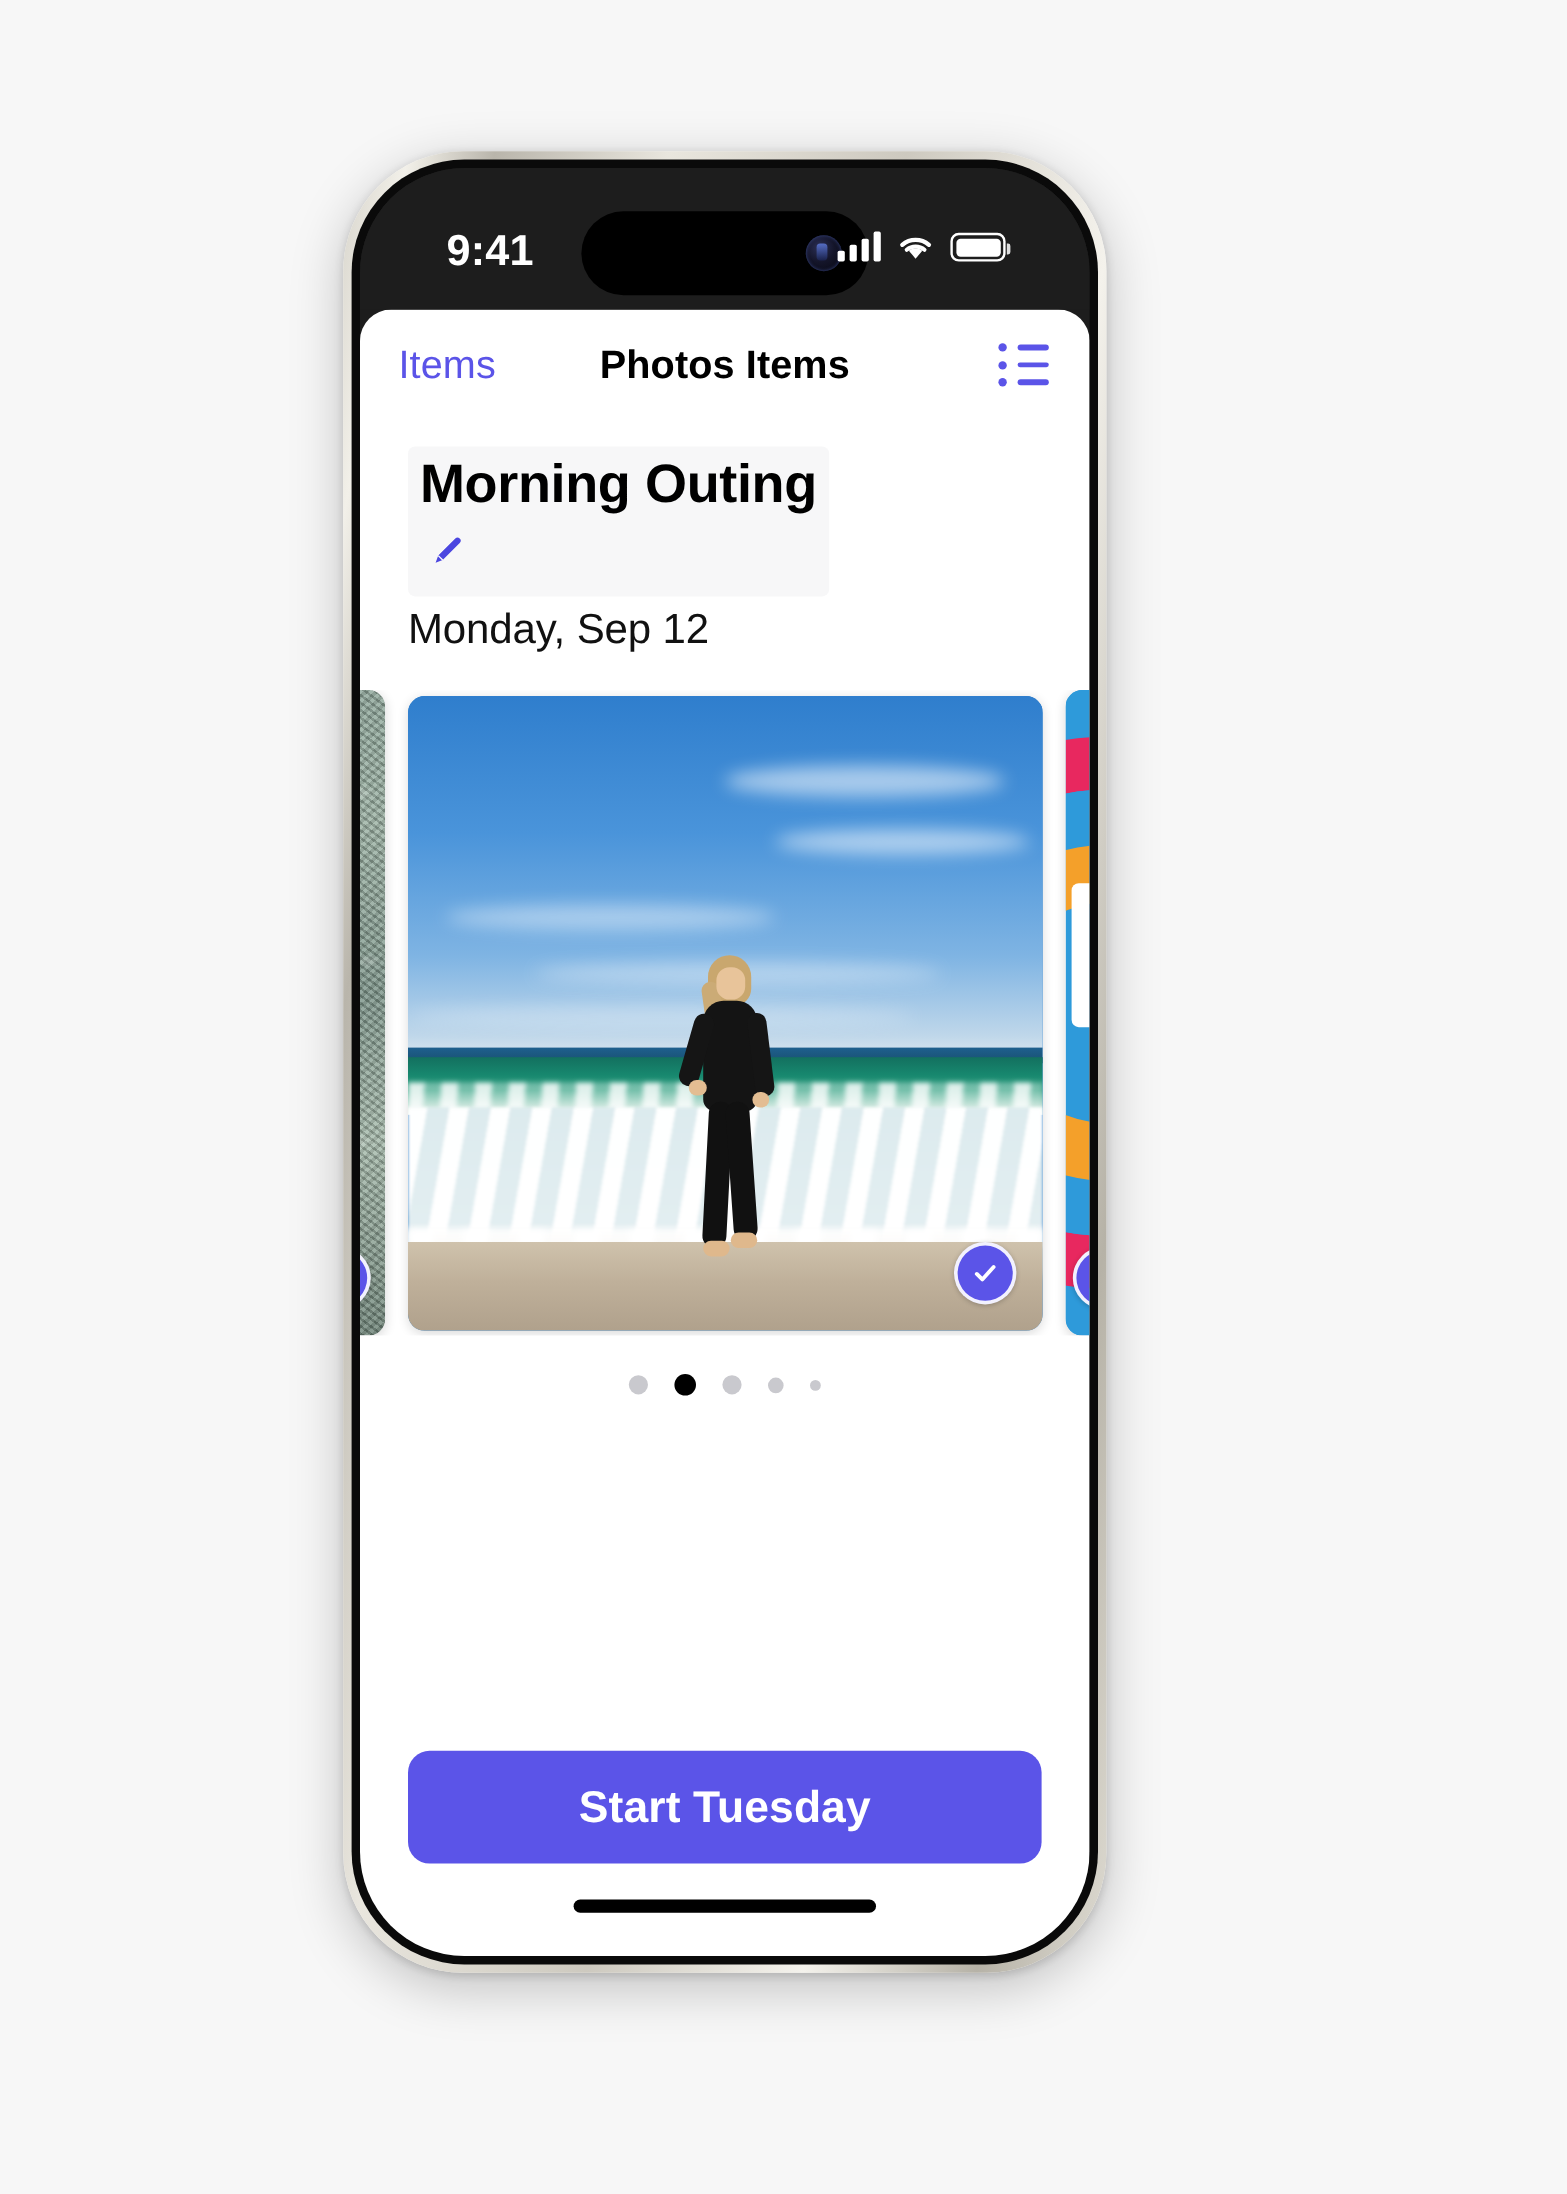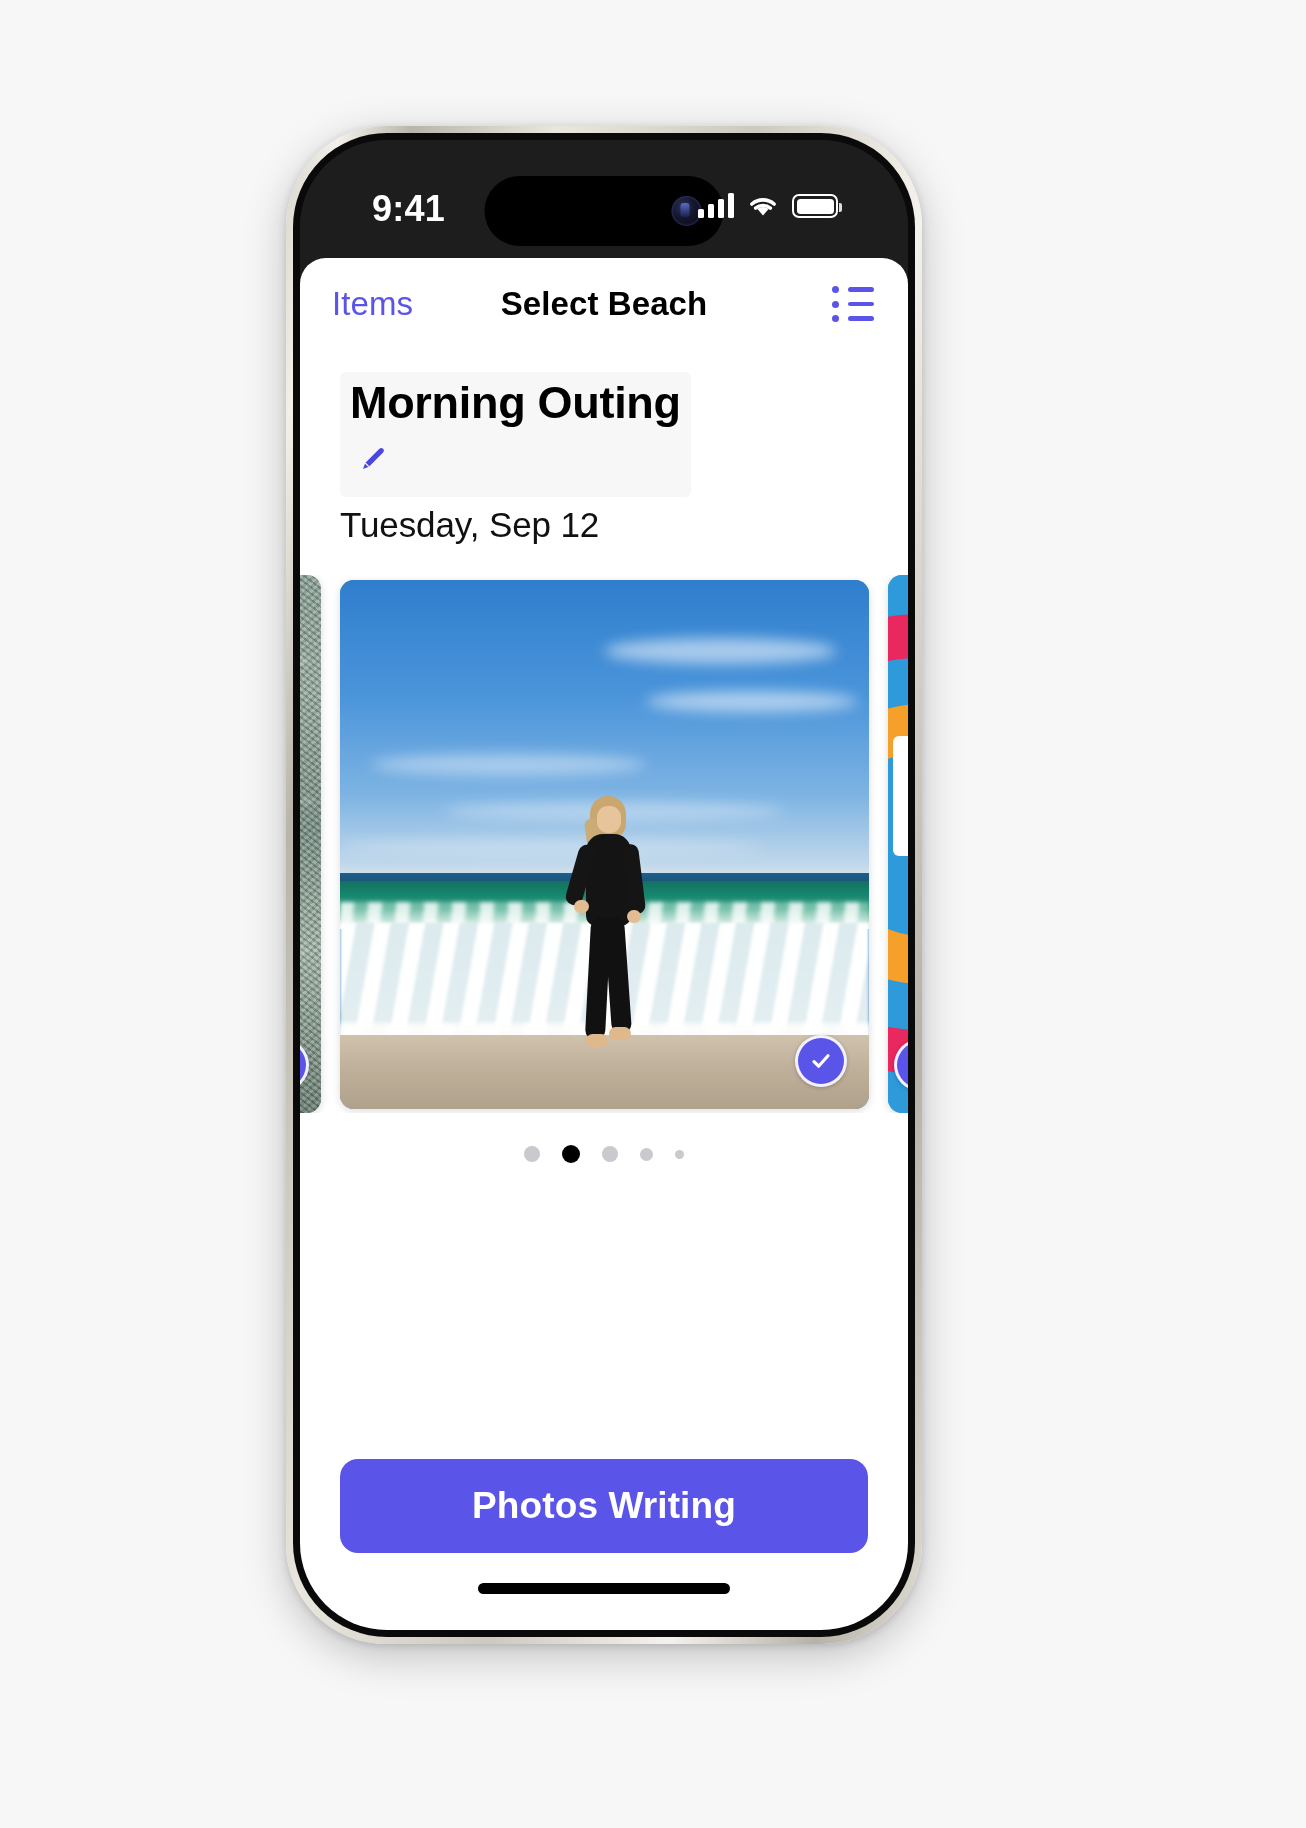--- a/index.html
+++ b/index.html
@@ -306,21 +306,21 @@
             <div class="battery">
                 <span></span>
               </div>
           </div>
         </div>
 
         <div id="app">
 
           <div id="navbar">
             <div id="cancel-btn">Items</div>
-            <div id="nav-title">Select Beach</div>
+            <div id="nav-title">Photos Items</div>
             <div id="list-btn">
               <div class="list-row">
                   <b></b>
                   <s></s>
                 </div>
               <div class="list-row">
                   <b></b>
                   <s></s>
                 </div>
               <div class="list-row">
@@ -331,21 +331,21 @@
           </div>
 
           <div id="header-block">
             <div id="entry-title">
               <span>Morning Outing</span><br>
               <span id="pencil-icon"><svg width="30" height="30" viewBox="0 0 30 30">
                     <path d="M5 25 L7.2 19 L21.4 4.8 a2.6 2.6 0 0 1 3.7 3.7 L10.9 22.7 Z" fill="#4b46e0"></path>
                     <path d="M7.2 19 L10.9 22.7" stroke="#fff" stroke-width="1.1"></path>
                   </svg></span>
             </div>
-            <div id="entry-date">Tuesday, Sep 12</div>
+            <div id="entry-date">Monday, Sep 12</div>
           </div>
 
           <div id="carousel">
 
             <div class="card side">
               <div class="art-moss"></div>
               <div class="check">
                 <svg width="28" height="28" viewBox="0 0 28 28">
                     <path d="M7 14.6 L11.6 19.2 L21 8.8" stroke="#fff" stroke-width="3.2" fill="none" stroke-linecap="round" stroke-linejoin="round"></path>
                   </svg>
@@ -411,21 +411,21 @@
 
           <div id="dots">
             <span class="d1"></span>
             <span class="d2"></span>
             <span class="d3"></span>
             <span class="d4"></span>
             <span class="d5"></span>
           </div>
 
           <div id="footer">
-            <div id="start-writing">Photos Writing</div>
+            <div id="start-writing">Start Tuesday</div>
             <div id="home-indicator"></div>
           </div>
 
         </div>
       </div>
     </div>
   </div>
 </div>
 
 </body></html>

